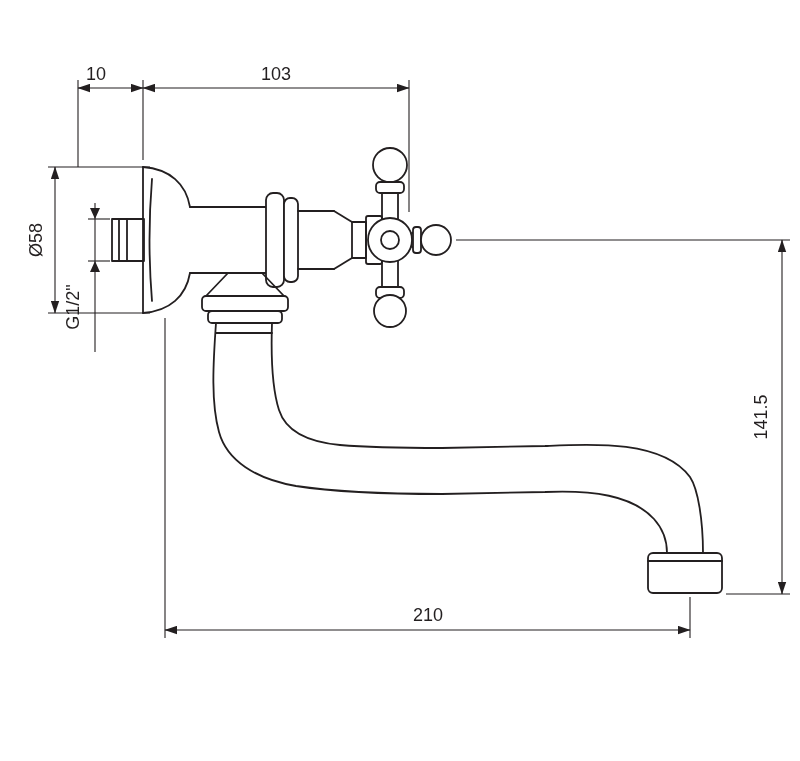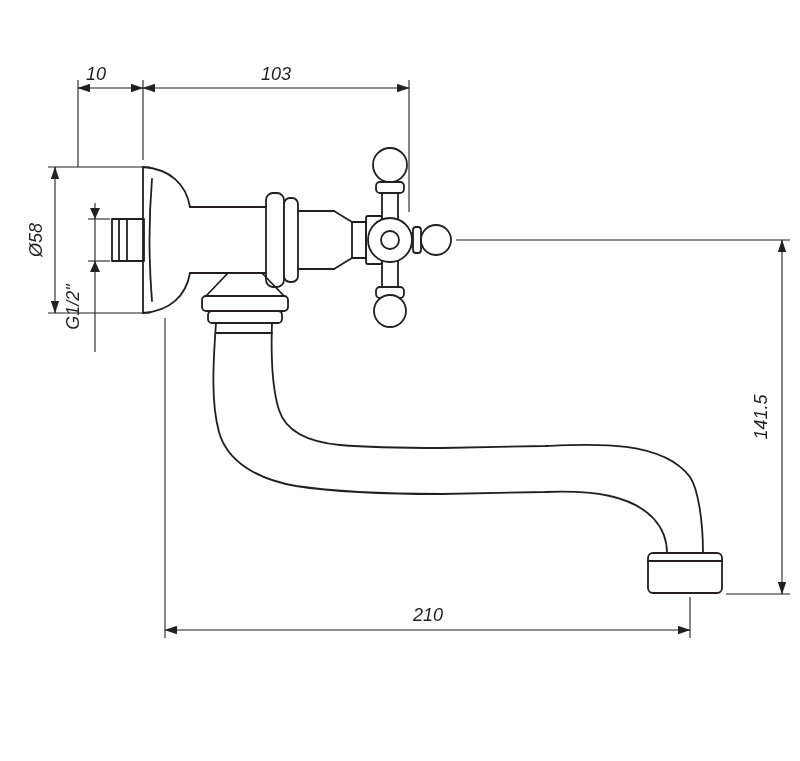--- a/index.html
+++ b/index.html
@@ -1,16 +1,16 @@
 <!DOCTYPE html>
 <html><head>
 <meta charset="utf-8">
 <style>
   html,body{margin:0;padding:0;background:#ffffff;}
-  .frame{width:800px;height:687px;position:relative;background:#ffffff;overflow:hidden;font-style:italic;}
+  .frame{width:800px;height:687px;position:relative;background:#ffffff;overflow:hidden;}
   svg{display:block;}
   .part{stroke:#231f20;stroke-width:1.8;fill:none;stroke-linecap:round;stroke-linejoin:round;}
   .part-solid{stroke:#231f20;stroke-width:1.8;fill:#ffffff;stroke-linejoin:round;}
   .dim{stroke:#231f20;stroke-width:1.1;fill:none;}
   .arrowfill{fill:#231f20;stroke:none;}
   text{font-family:"Liberation Sans",sans-serif;font-size:18px;fill:#231f20;}
 </style>
 </head>
 <body>
 

